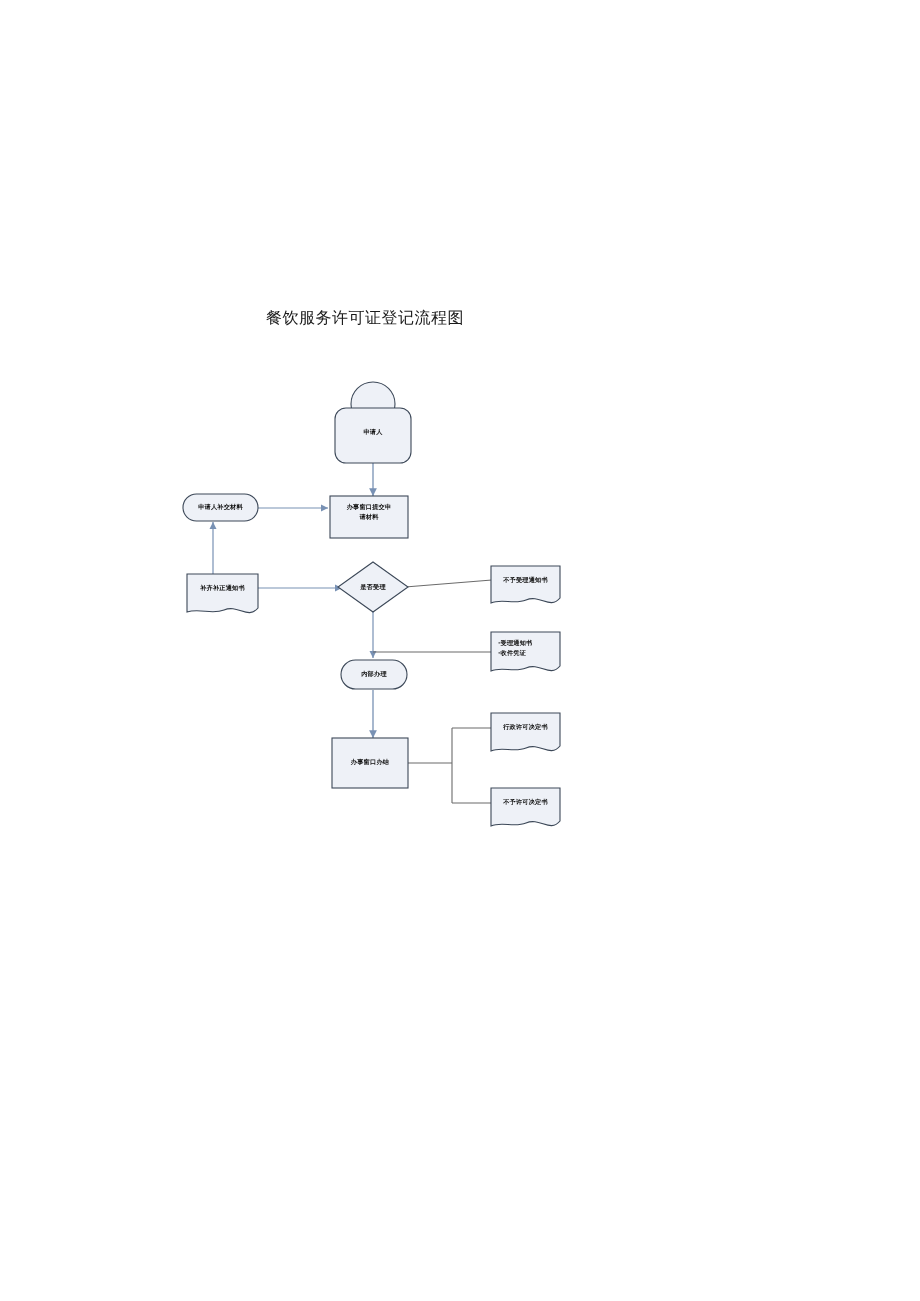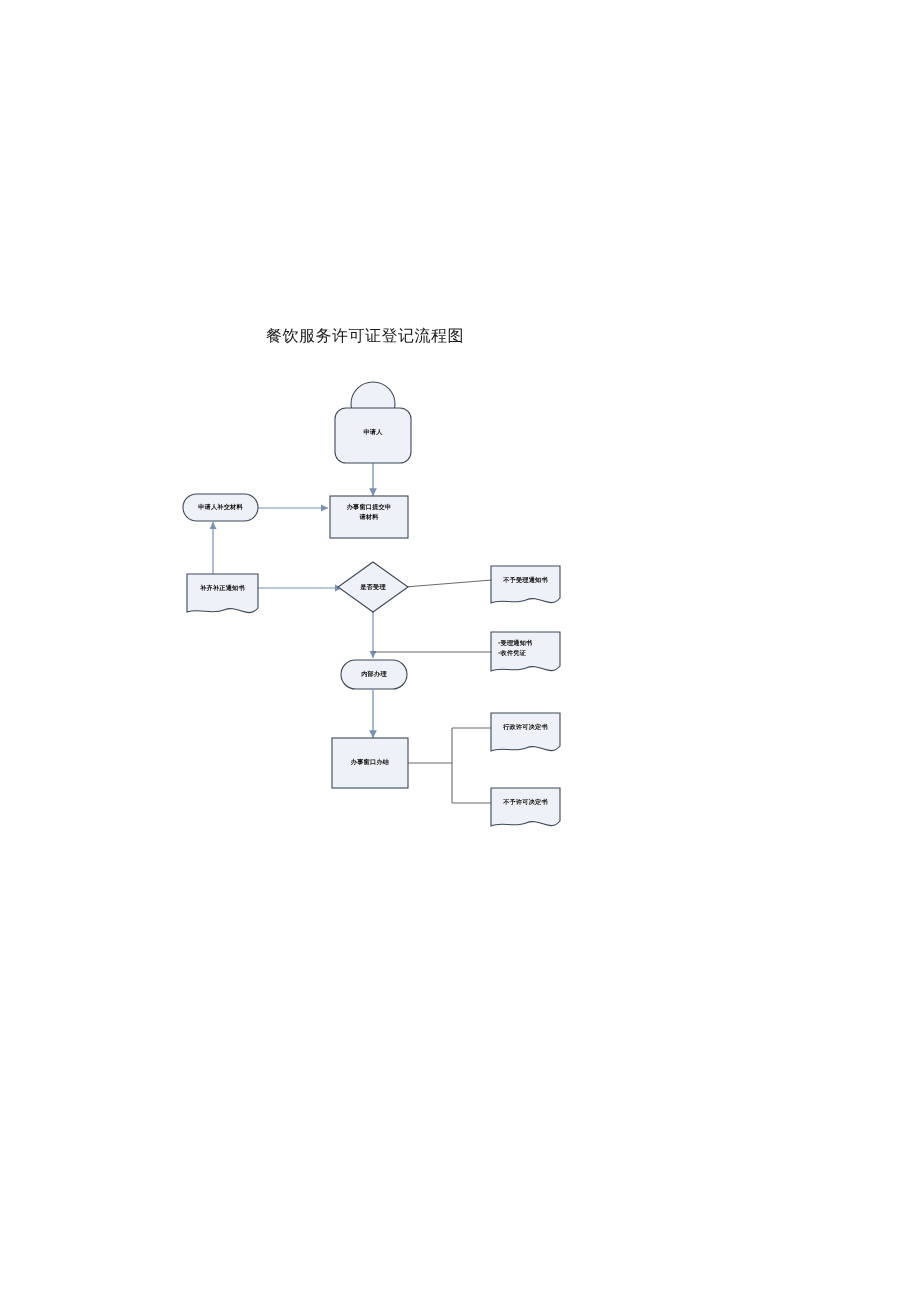--- a/index.html
+++ b/index.html
@@ -15,21 +15,21 @@
     overflow: hidden;
   }
   .page {
     position: absolute;
     inset: 0;
     background: #ffffff;
   }
   .doc-title {
     position: absolute;
     left: 266px;
-    top: 326px;
+    top: 308px;
     font-size: 16px;
     color: #1a1a1a;
     letter-spacing: 0.5px;
     white-space: nowrap;
     font-family: "DejaVu Serif", "Liberation Serif", serif;
   }
   .flow-canvas {
     position: absolute;
     left: 160px;
     top: 370px;

